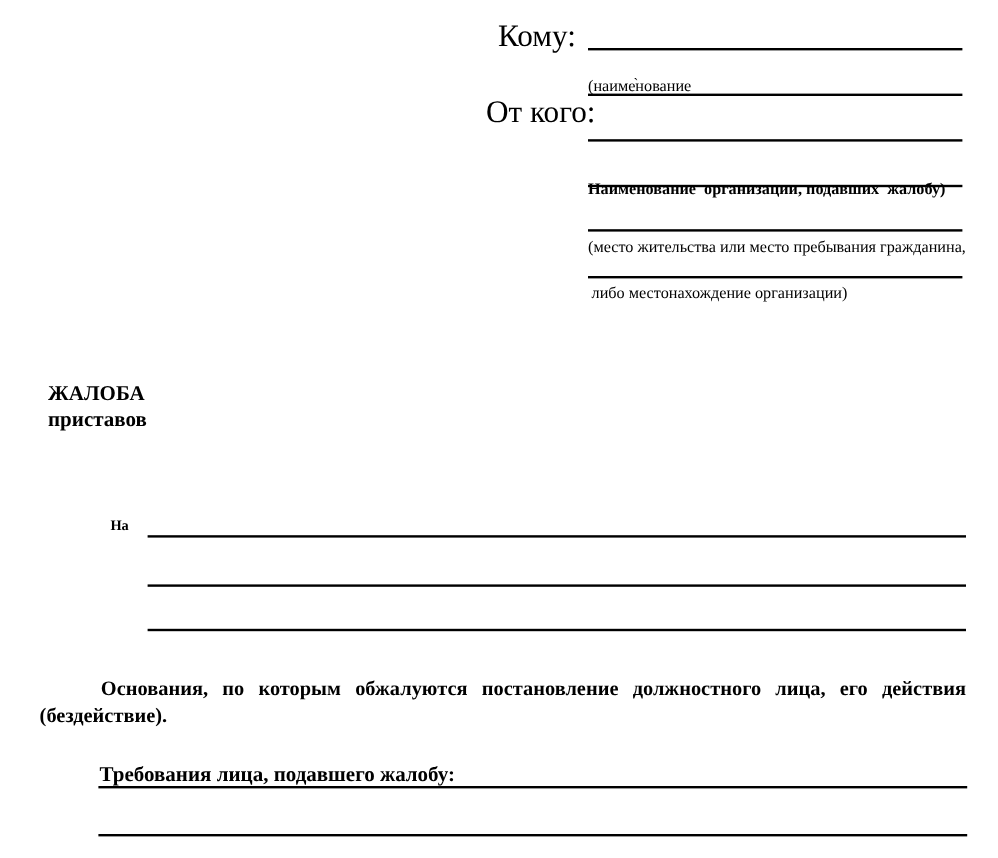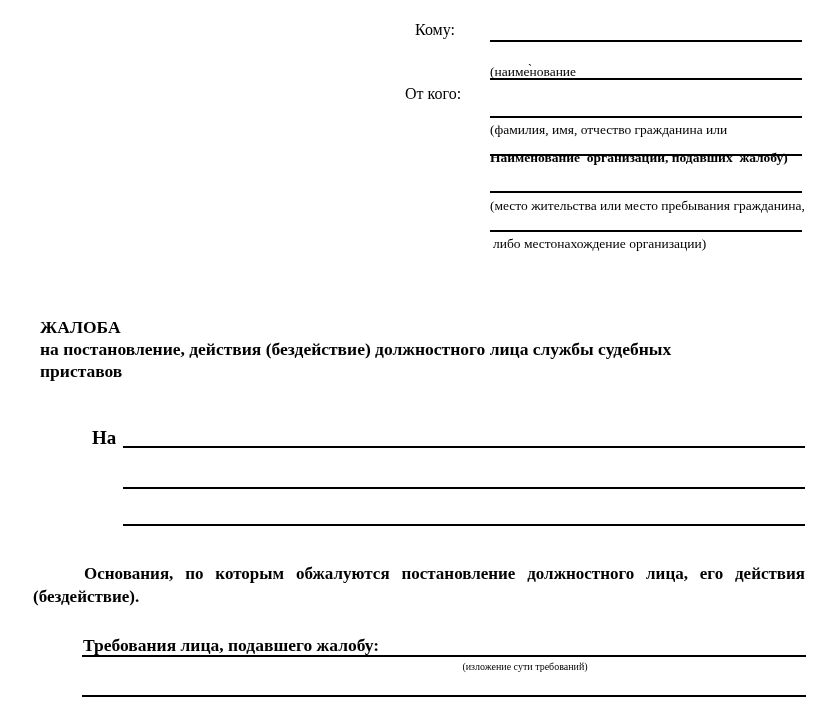--- a/index.html
+++ b/index.html
@@ -10,21 +10,21 @@
     font-family:"Liberation Serif","DejaVu Serif",serif;
     color:#000;
     overflow:hidden;
   }
   .abs{position:absolute;}
   .rule{
     position:absolute;
     height:2px;
     background:#000;
   }
-  .label-lg{font-size:16px;line-height:20px;}
+  .label-lg{font-size:26px;line-height:20px;}
   .caption{font-size:13.5px;line-height:15px;}
   .caption.pre{white-space:pre;}
   .tiny{font-size:10px;line-height:11px;}
   .title-block{
     left:40px;top:316px;width:765px;
     text-align:left;
     font-weight:bold;
     font-size:17.5px;
     line-height:22px;
   }
@@ -38,21 +38,21 @@
   }
   .demands-label{
     left:83px;top:635px;
     font-weight:bold;
     font-size:17.5px;
     line-height:20px;
   }
   .na-label{
     left:92px;top:428px;
     font-weight:bold;
-    font-size:19px;
+    font-size:12px;
     line-height:20px;
     text-align:center;
   }
   .hint-center{
     left:300px;top:661px;width:450px;
     text-align:center;
   }
   .stray{font-size:12px;line-height:12px;}
 </style>
 </head>
@@ -67,52 +67,49 @@
   <div class="abs caption" style="left:490px;top:64px;">(наименование</div>
 
   <div class="abs stray" style="left:528px;top:63px;">`</div>
 
   <div class="rule" style="left:490px;top:78px;width:312px;"></div>
 
   <div class="abs label-lg" style="left:405px;top:84px;">От кого:</div>
 
   <div class="rule" style="left:490px;top:116px;width:312px;"></div>
 
-  <div class="abs caption" style="left:490px;top:122px;">(фамилия, имя, отчество гражданина или</div>
 
   <div class="rule" style="left:490px;top:154px;width:312px;"></div>
 
   <div class="abs caption pre" style="left:490px;top:150px;font-weight:bold;">Наименование  организации, подавших  жалобу)</div>
 
   <div class="rule" style="left:490px;top:191px;width:312px;"></div>
 
   <div class="abs caption" style="left:490px;top:198px;">(место жительства или место пребывания гражданина,</div>
 
   <div class="rule" style="left:490px;top:230px;width:312px;"></div>
 
   <div class="abs caption" style="left:493px;top:236px;">либо местонахождение организации)</div>
 
   <div class="abs title-block">
     <div>ЖАЛОБА</div>
-    <div>на постановление, действия (бездействие) должностного лица службы судебных</div>
     <div>приставов</div>
   </div>
 
   <div class="abs na-label">На</div>
 
   <div class="rule" style="left:123px;top:446px;width:682px;"></div>
 
 
   <div class="rule" style="left:123px;top:487px;width:682px;"></div>
 
   <div class="rule" style="left:123px;top:524px;width:682px;"></div>
 
   <div class="abs demands-label">Требования лица, подавшего жалобу:</div>
 
   <div class="abs grounds">Основания, по которым обжалуются постановление должностного лица, его действия (бездействие).</div>
 
   <div class="rule" style="left:82px;top:655px;width:724px;"></div>
 
-  <div class="abs tiny hint-center">(изложение сути требований)</div>
 
   <div class="rule" style="left:82px;top:695px;width:724px;"></div>
 
 </div>
 
 </body></html>

